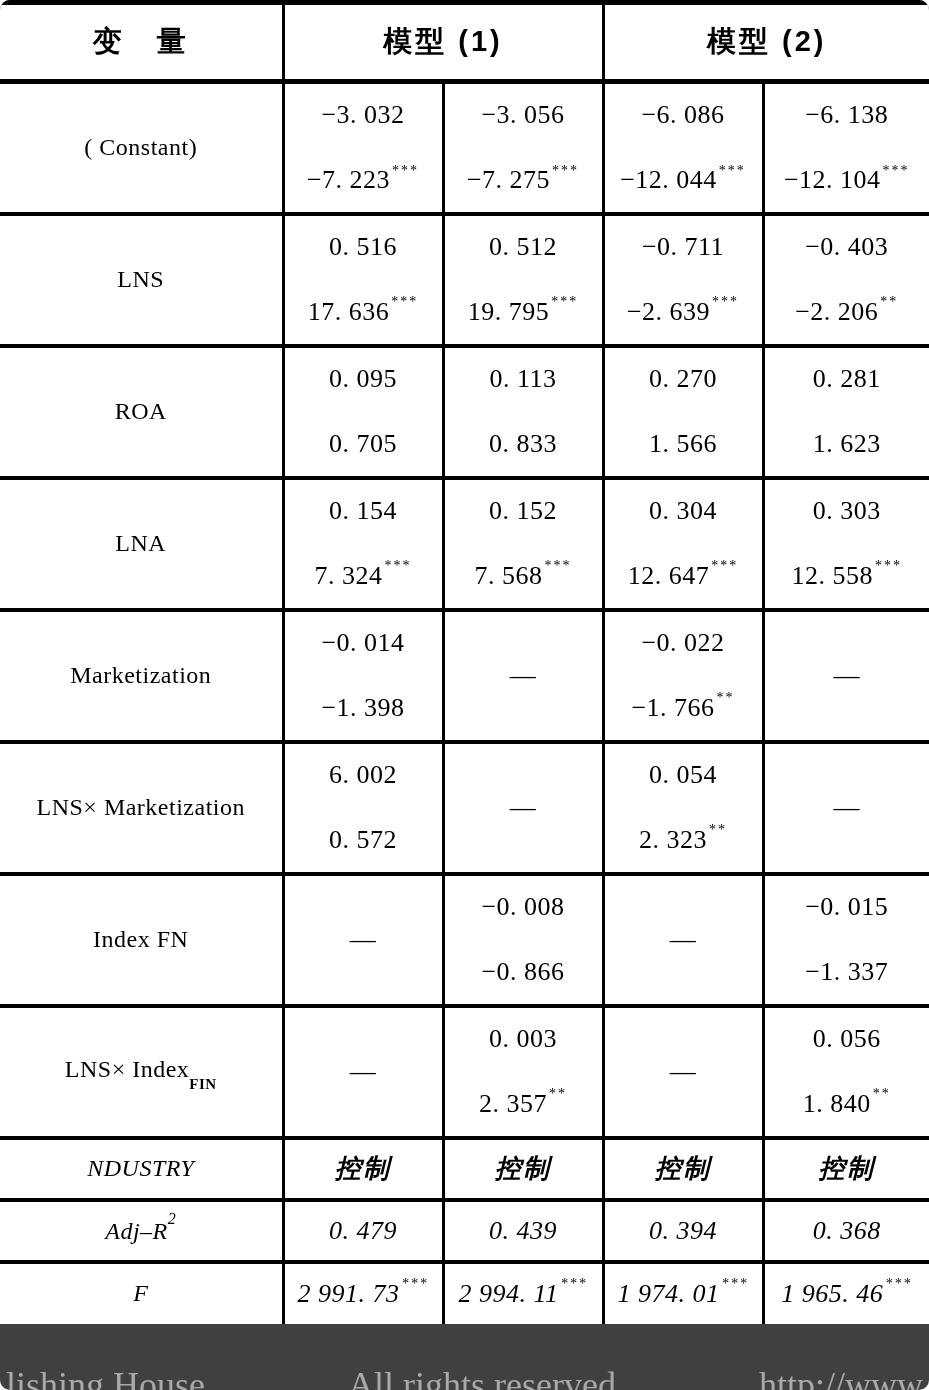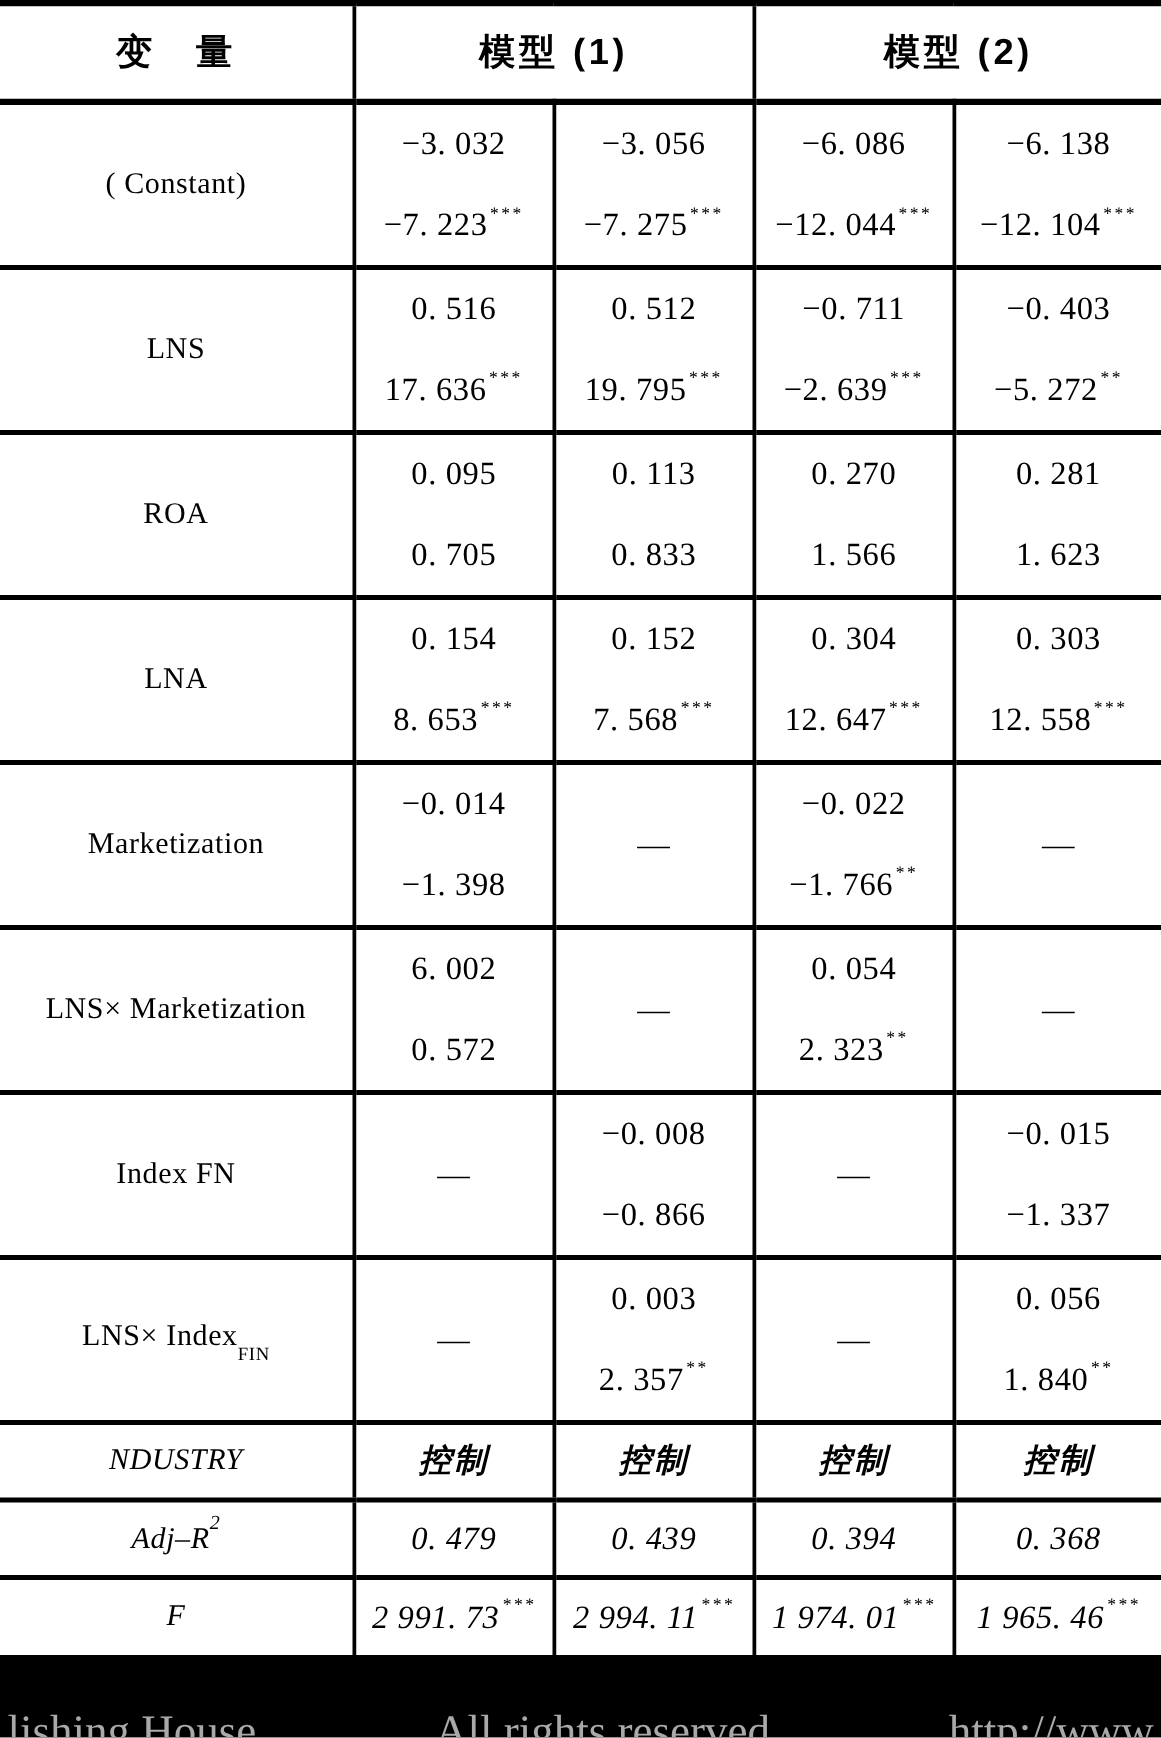--- a/index.html
+++ b/index.html
@@ -1,23 +1,24 @@
 <!DOCTYPE html>
 <html><head>
 <meta charset="utf-8">
 <style>
   html, body { margin: 0; padding: 0; background: #ffffff; }
   #page {
     position: relative;
     width: 929px;
     height: 1390px;
     overflow: hidden;
-    background: #000000;
+    background: #404040;
     font-family: "Liberation Serif", "DejaVu Serif", serif;
     color: #000;
+    border-radius: 10px;
   }
   table.reg {
     position: absolute;
     top: 0; left: 0;
     width: 929px;
     border-collapse: collapse;
     table-layout: fixed;
   }
   col.c0 { width: 283px; }
   col.c1 { width: 160px; }
@@ -53,21 +54,21 @@
   .cell1 { display: flex; flex-direction: column; justify-content: center; }
   .dash  { font-size: 26px; }
 
   sup.star {
     font-size: 14px;
     letter-spacing: 2px;
     position: relative;
     top: -4px;
     margin-left: 2px;
   }
-  sub.lsub { font-size: 15px; position: relative; top: 6px; }
+  sub.lsub { font-size: 15px; position: relative; top: 6px; font-weight: bold; }
   sup.lsup { font-size: 16px; position: relative; top: -6px; }
 
   #watermark {
     position: absolute;
     top: 1364px;
     left: 0;
     width: 929px;
     display: flex;
     justify-content: space-between;
     padding: 0 6px;
@@ -142,21 +143,21 @@
           </td>
           <td>
             <div class="cell2">
               <div class="num"><span>−0. 711</span></div>
               <div class="num"><span>−2. 639</span><sup class="star">***</sup></div>
             </div>
           </td>
           <td>
             <div class="cell2">
               <div class="num"><span>−0. 403</span></div>
-              <div class="num"><span>−5. 272</span><sup class="star">**</sup></div>
+              <div class="num"><span>−2. 206</span><sup class="star">**</sup></div>
             </div>
           </td>
         </tr>
         <tr class="r-tall">
           <th class="label"><span>ROA</span></th>
           <td>
             <div class="cell2">
               <div class="num"><span>0. 095</span></div>
               <div class="num"><span>0. 705</span></div>
             </div>
@@ -178,21 +179,21 @@
               <div class="num"><span>0. 281</span></div>
               <div class="num"><span>1. 623</span></div>
             </div>
           </td>
         </tr>
         <tr class="r-tall">
           <th class="label"><span>LNA</span></th>
           <td>
             <div class="cell2">
               <div class="num"><span>0. 154</span></div>
-              <div class="num"><span>8. 653</span><sup class="star">***</sup></div>
+              <div class="num"><span>7. 324</span><sup class="star">***</sup></div>
             </div>
           </td>
           <td>
             <div class="cell2">
               <div class="num"><span>0. 152</span></div>
               <div class="num"><span>7. 568</span><sup class="star">***</sup></div>
             </div>
           </td>
           <td>
             <div class="cell2">

